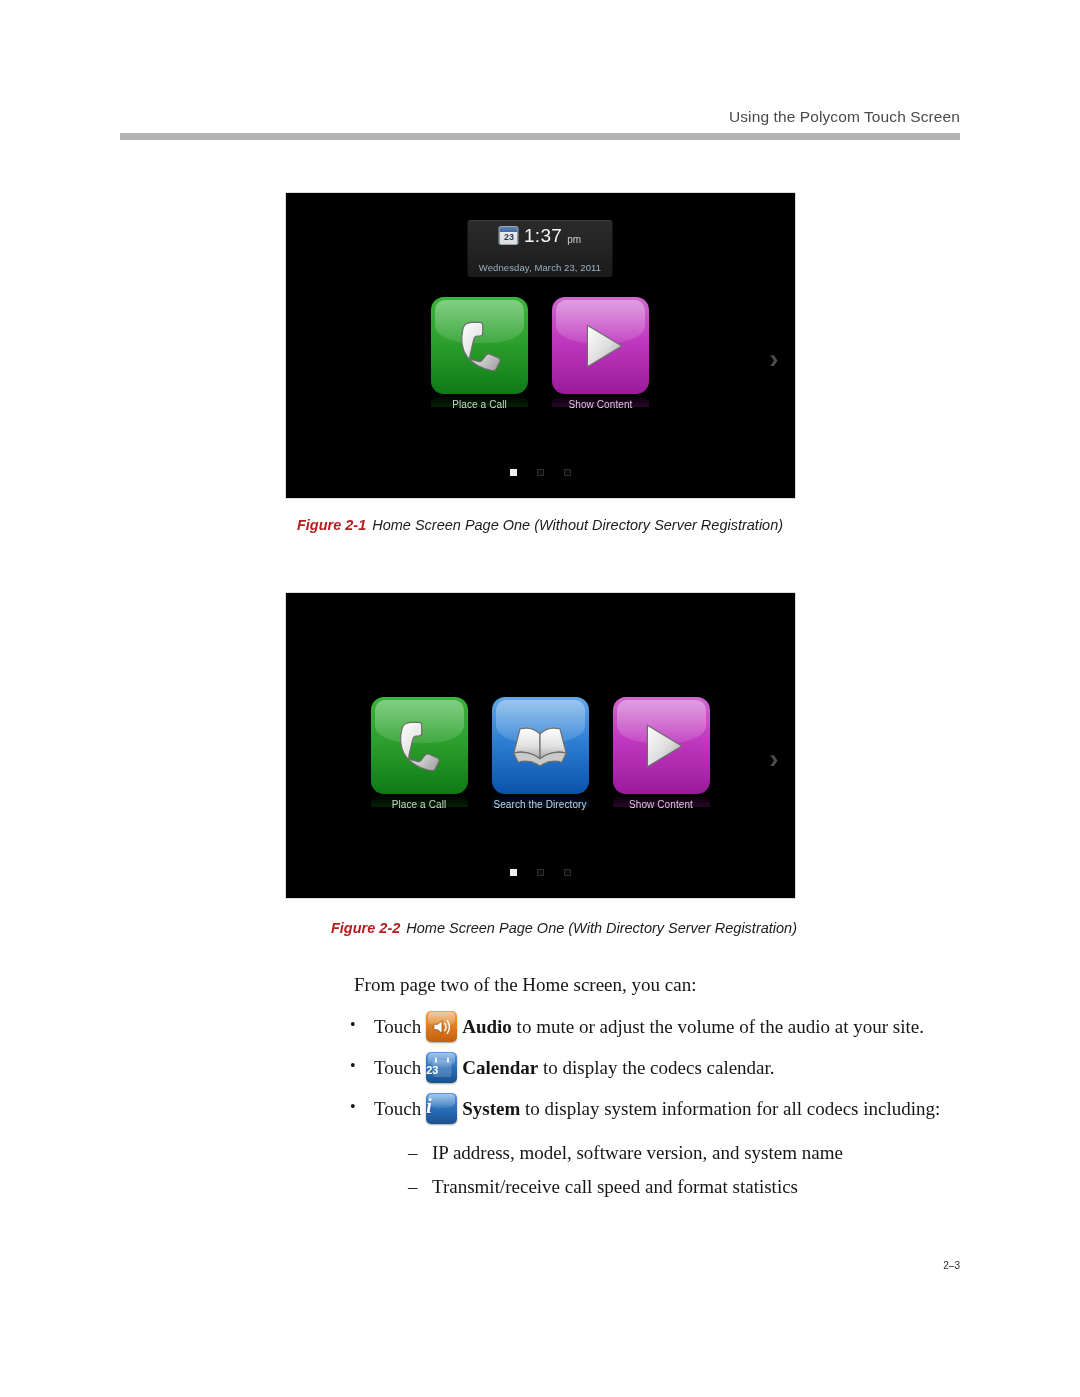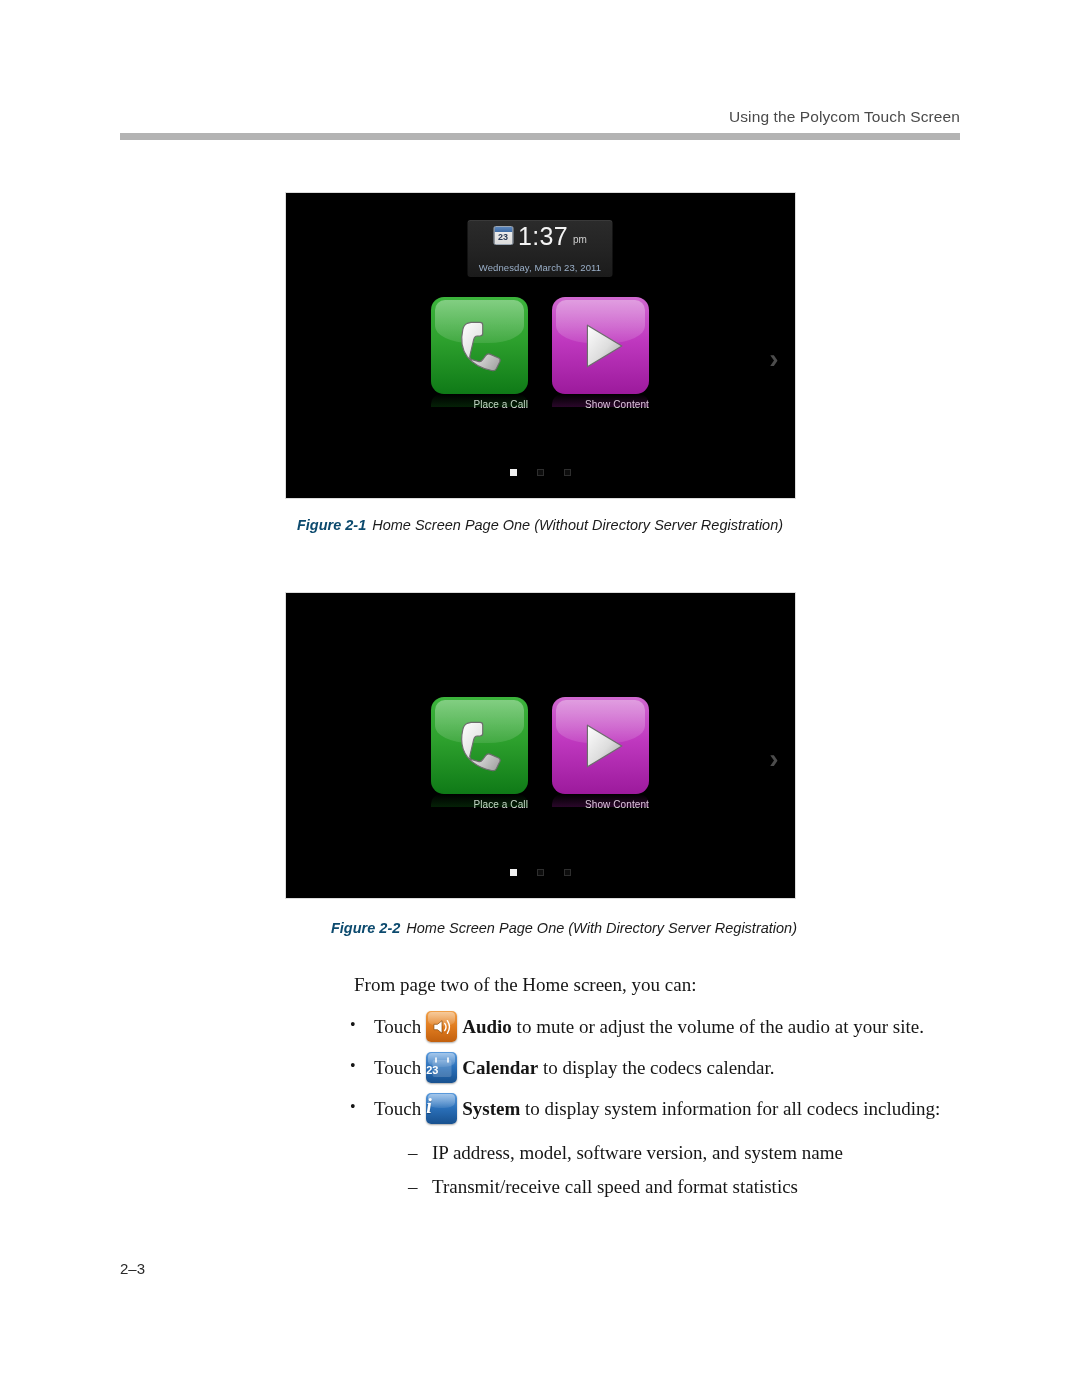--- a/index.html
+++ b/index.html
@@ -99,21 +99,21 @@
     font-family: "Liberation Sans", sans-serif;
     font-size: 9px;
     font-weight: bold;
     color: #2a3a55;
     line-height: 13px;
     position: relative;
     z-index: 2;
   }
   .clock-time {
     font-family: "Liberation Sans", sans-serif;
-    font-size: 25px;
+    font-size: 19px;
     color: #f4f4f4;
     font-weight: 300;
     letter-spacing: 0.3px;
     line-height: 22px;
   }
   .clock-ampm {
     font-family: "Liberation Sans", sans-serif;
     font-size: 10px;
     color: #cfcfcf;
     align-self: flex-end;
@@ -132,21 +132,21 @@
     position: absolute;
     top: 104px;
     left: 0;
     width: 100%;
     display: flex;
     justify-content: center;
     gap: 24px;
   }
   .tile-cell {
     width: 97px;
-    text-align: right;
+    text-align: center;
   }
   .tile {
     width: 97px;
     height: 97px;
     border-radius: 13px;
     position: relative;
     margin: 0 auto;
     overflow: hidden;
     box-shadow: 0 2px 5px rgba(0,0,0,0.7);
   }
@@ -234,21 +234,21 @@
     width: 1080px;
     text-align: center;
     font-family: "Liberation Sans", sans-serif;
     font-size: 14.5px;
     font-style: italic;
     color: #1b1b1b;
   }
   .fig-caption .fig-num {
     font-weight: bold;
     font-style: italic;
-    color: #0c4a6e;
+    color: #b91c1c;
     margin-right: 6px;
   }
 
   
   .body-copy {
     position: absolute;
     left: 346px;
     top: 972px;
     width: 640px;
     color: #161616;
@@ -351,23 +351,23 @@
     flex: 1;
     line-height: 26px;
   }
 
   
   .page-footer {
     position: absolute;
     left: 120px;
     top: 1260px;
     width: 840px;
-    text-align: left;
-    font-family: "Liberation Sans", sans-serif;
-    font-size: 15px;
+    text-align: right;
+    font-family: "Liberation Sans", sans-serif;
+    font-size: 10px;
     color: #2a2a2a;
   }
 </style>
 </head>
 <body>
 
 <div class="page-header">
   <span class="hdr-text">Using the Polycom Touch Screen</span>
 </div>
 <div class="header-rule"></div>
@@ -455,20 +455,40 @@
           <span class="tile-glyph">
             <svg width="58" height="58" viewBox="0 0 64 64">
               <path d="M22 6 L32 6 Q35 6 35 9 L35 18 Q35 21 32 21 L29 21 Q26 21 25 25 L21 42 Q20 46 23 47 L30 49 Q33 50 35 47 L38 43 Q40 40 43 41 L52 45 Q55 46 54 49 L50 57 Q49 60 45 59 Q28 56 18 44 Q9 32 13 14 Q14 9 18 7 Z" fill="url(#gMetal1)" stroke="#6d6d6d" stroke-width="1.3" stroke-linejoin="round"></path>
             </svg>
           </span>
         </div>
         <div class="tile-reflect reflect-green"></div>
         <div class="tile-label">Place a Call</div>
       </div>
 
+      <div class="tile-cell">
+        <div class="tile tile-blue">
+          <span class="tile-glyph">
+            <svg width="58" height="50" viewBox="0 0 64 52">
+              <defs>
+                <linearGradient id="gBook" x1="0" y1="0" x2="0" y2="1">
+                  <stop offset="0%" stop-color="#ffffff"></stop>
+                  <stop offset="60%" stop-color="#e0e0e0"></stop>
+                  <stop offset="100%" stop-color="#a8a8a8"></stop>
+                </linearGradient>
+              </defs>
+              <path d="M32 13 Q24 4 10 7 L3 34 Q18 30 32 40 Z" fill="url(#gBook)" stroke="#6d6d6d" stroke-width="1.3" stroke-linejoin="round"></path>
+              <path d="M32 13 Q40 4 54 7 L61 34 Q46 30 32 40 Z" fill="url(#gBook)" stroke="#6d6d6d" stroke-width="1.3" stroke-linejoin="round"></path>
+              <path d="M3 34 Q18 30 32 40 Q46 30 61 34 L56 44 Q44 40 32 48 Q20 40 8 44 Z" fill="#c9c9c9" stroke="#6d6d6d" stroke-width="1.3" stroke-linejoin="round"></path>
+            </svg>
+          </span>
+        </div>
+        <div class="tile-reflect reflect-blue"></div>
+        <div class="tile-label">Search the Directory</div>
+      </div>
 
       <div class="tile-cell">
         <div class="tile tile-purple">
           <span class="tile-glyph">
             <svg width="58" height="58" viewBox="0 0 64 64">
               <path d="M17 9 L55 32 L17 55 Z" fill="url(#gMetal3)" stroke="#6d6d6d" stroke-width="1.3" stroke-linejoin="round"></path>
             </svg>
           </span>
         </div>
         <div class="tile-reflect reflect-purple"></div>

